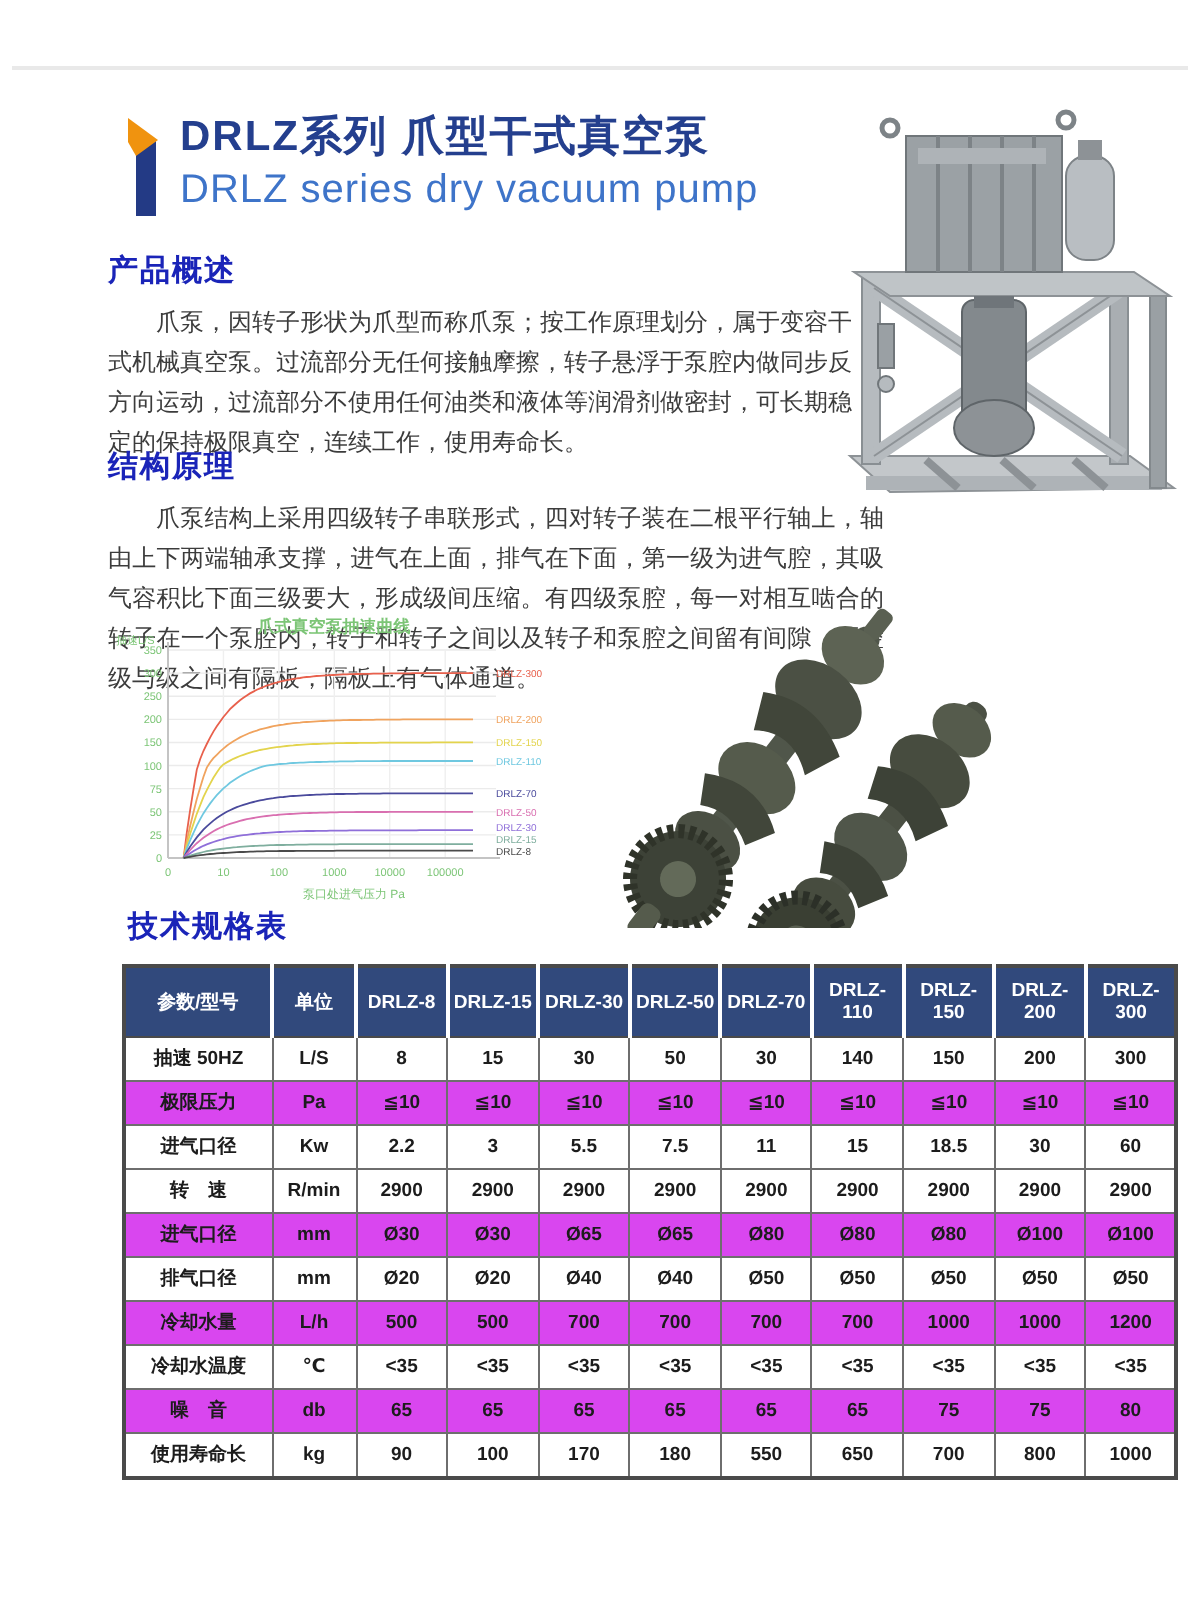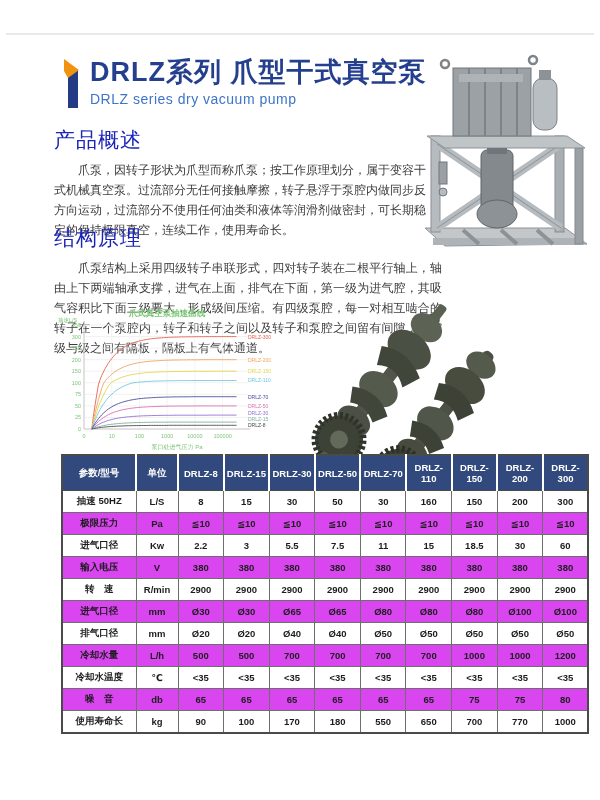--- a/index.html
+++ b/index.html
@@ -3,23 +3,23 @@
 <meta charset="utf-8">
 <style>
   html,body{margin:0;padding:0;background:#ffffff;}
   .page{
     width:600px;height:800px;position:relative;background:#ffffff;overflow:hidden;
     font-family:"Liberation Sans","DejaVu Sans",sans-serif;margin:0 auto;
   }
   .top-rule{position:absolute;left:6px;right:6px;top:33px;height:2px;background:#e9e9e9;}
   header{position:absolute;left:64px;top:57px;display:flex;gap:10px;align-items:flex-start;}
   .logo{flex:0 0 auto;margin-top:2px;}
-  h1{margin:0;font-size:27px;font-weight:bold;color:#243f8e;letter-spacing:1px;line-height:1.15;}
-  .subtitle{font-size:14px;color:#3e74c9;margin-top:3px;letter-spacing:0.5px;}
-  section h2{margin:0 0 7px 0;font-size:21px;font-weight:normal;color:#1a24b8;letter-spacing:1px;}
+  h1{margin:0;font-size:21px;font-weight:bold;color:#243f8e;letter-spacing:1px;line-height:1.15;}
+  .subtitle{font-size:20px;color:#3e74c9;margin-top:3px;letter-spacing:0.5px;}
+  section h2{margin:0 0 7px 0;font-size:15px;font-weight:bold;color:#1a24b8;letter-spacing:1px;}
   section p{margin:0;font-size:12px;color:#3c3c3c;line-height:1.66;text-indent:2em;text-align:justify;}
   .sec-overview{position:absolute;left:54px;top:126px;width:372px;}
   .sec-principle{position:absolute;left:54px;top:224px;width:388px;}
   .pump-fig{position:absolute;left:415px;top:52px;width:176px;height:206px;margin:0;}
   .rotor-fig{position:absolute;left:283px;top:296px;width:218px;height:168px;margin:0;}
   .chart-wrap{position:absolute;left:54px;top:305px;width:234px;height:152px;}
   .sec-specs{position:absolute;left:38px;top:454px;width:530px;}
   .sec-specs h2{padding-left:26px;margin-bottom:9px;}
   table{border-collapse:collapse;table-layout:fixed;width:527px;border:2px solid #4a4a4a;margin-left:23px;}
   th{background:#31497c;color:#ffffff;font-size:9.5px;font-weight:bold;padding:6px 1px;
@@ -191,20 +191,21 @@
           <circle cx="50" cy="152" r="24" fill="#3d4237"></circle>
           <circle cx="50" cy="152" r="24" fill="none" stroke="#2f3329" stroke-width="7" stroke-dasharray="3 2.4"></circle>
           <circle cx="50" cy="152" r="9" fill="#636a59"></circle>
           <rect x="44" y="170" width="11" height="18" rx="4" fill="#555b4c"></rect>
         </g>
       </g>
     </svg>
   </figure>
 
   <section class="sec-specs">
+    <h2>技术规格表</h2>
     <table id="spec-table">
         <colgroup>
           <col class="c-param">
           <col class="c-unit">
           <col class="c-val">
           <col class="c-val">
           <col class="c-val">
           <col class="c-val">
           <col class="c-val">
           <col class="c-val">
@@ -229,21 +230,21 @@
         </thead>
         <tbody>
           <tr>
             <td>抽速 50HZ</td>
             <td>L/S</td>
             <td>8</td>
             <td>15</td>
             <td>30</td>
             <td>50</td>
             <td>30</td>
-            <td>160</td>
+            <td>140</td>
             <td>150</td>
             <td>200</td>
             <td>300</td>
           </tr>
           <tr class="alt">
             <td>极限压力</td>
             <td>Pa</td>
             <td>≦10</td>
             <td>≦10</td>
             <td>≦10</td>
@@ -259,33 +260,20 @@
             <td>Kw</td>
             <td>2.2</td>
             <td>3</td>
             <td>5.5</td>
             <td>7.5</td>
             <td>11</td>
             <td>15</td>
             <td>18.5</td>
             <td>30</td>
             <td>60</td>
-          </tr>
-          <tr class="alt">
-            <td>输入电压</td>
-            <td>V</td>
-            <td>380</td>
-            <td>380</td>
-            <td>380</td>
-            <td>380</td>
-            <td>380</td>
-            <td>380</td>
-            <td>380</td>
-            <td>380</td>
-            <td>380</td>
           </tr>
           <tr>
             <td>转　速</td>
             <td>R/min</td>
             <td>2900</td>
             <td>2900</td>
             <td>2900</td>
             <td>2900</td>
             <td>2900</td>
             <td>2900</td>
@@ -361,20 +349,20 @@
           <tr>
             <td>使用寿命长</td>
             <td>kg</td>
             <td>90</td>
             <td>100</td>
             <td>170</td>
             <td>180</td>
             <td>550</td>
             <td>650</td>
             <td>700</td>
-            <td>770</td>
+            <td>800</td>
             <td>1000</td>
           </tr>
         </tbody>
       </table>
   </section>
 
 </div>
 
 </body></html>

